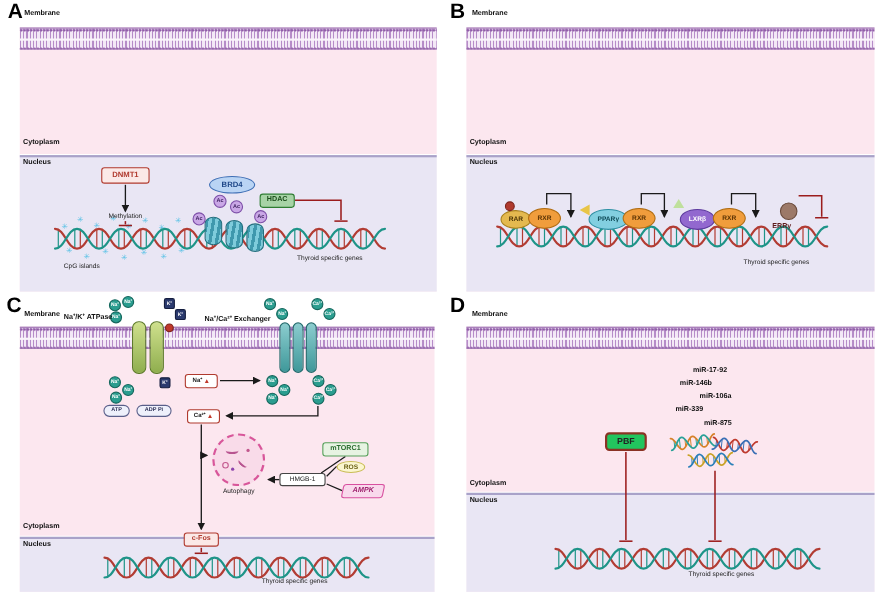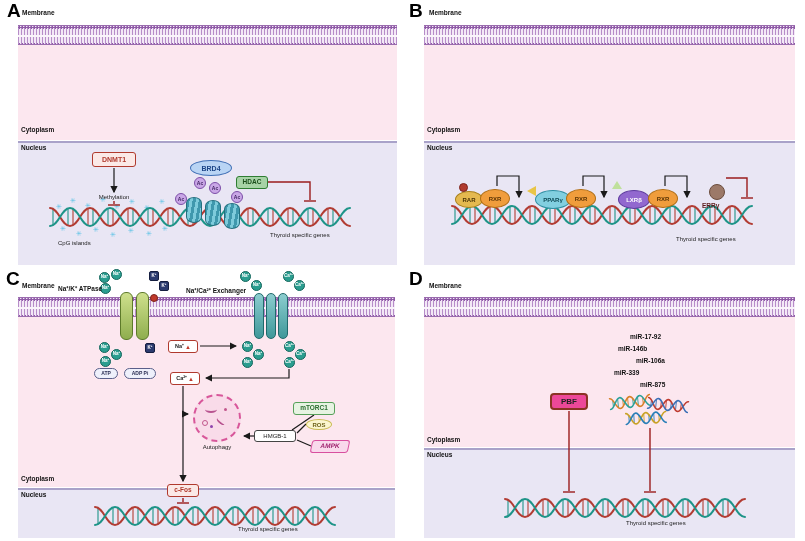--- a/index.html
+++ b/index.html
@@ -271,21 +271,21 @@
   <div class="sm" style="left:238px;top:526px">Thyroid specific genes</div>
 
   <div class="panel-letter" style="left:409px;top:268px">D</div>
   <div class="lbl" style="left:429px;top:282px">Membrane</div>
   <div class="cell" style="left:424px;top:297px;width:371px;height:241px"></div>
   <div class="nucleus" style="left:424px;top:448px;width:371px;height:90px"></div>
   <div class="membrane" style="left:424px;top:297px;width:371px"></div>
   <div class="lbl" style="left:427px;top:436px">Cytoplasm</div>
   <div class="lbl" style="left:427px;top:451px">Nucleus</div>
 
-  <div class="box" style="left:550px;top:393px;width:38px;height:17px;background:#ec4899;border:2px solid #8a3324;color:#222;font-size:8px;border-radius:4px">PBF</div>
+  <div class="box" style="left:550px;top:393px;width:38px;height:17px;background:#22c55e;border:2px solid #8a3324;color:#222;font-size:8px;border-radius:4px">PBF</div>
 
   <div class="lbl" style="left:630px;top:333px;font-size:6.5px">miR-17-92</div>
   <div class="lbl" style="left:618px;top:345px;font-size:6.5px">miR-146b</div>
   <div class="lbl" style="left:636px;top:357px;font-size:6.5px">miR-106a</div>
   <div class="lbl" style="left:614px;top:369px;font-size:6.5px">miR-339</div>
   <div class="lbl" style="left:640px;top:381px;font-size:6.5px">miR-875</div>
 
   <svg class="dna" style="left:610px;top:395px;width:40px;height:14px;transform:rotate(-6deg);z-index:9" viewBox="0 0 40 14">
       <line x1="3" x2="3" y1="3.825959637620645" y2="10.174040362379355" stroke="#2aa198" stroke-width="0.8800000000000001"></line>
       <line x1="8" x2="8" y1="11.368691769624716" y2="2.631308230375284" stroke="#2aa198" stroke-width="0.8800000000000001"></line>

